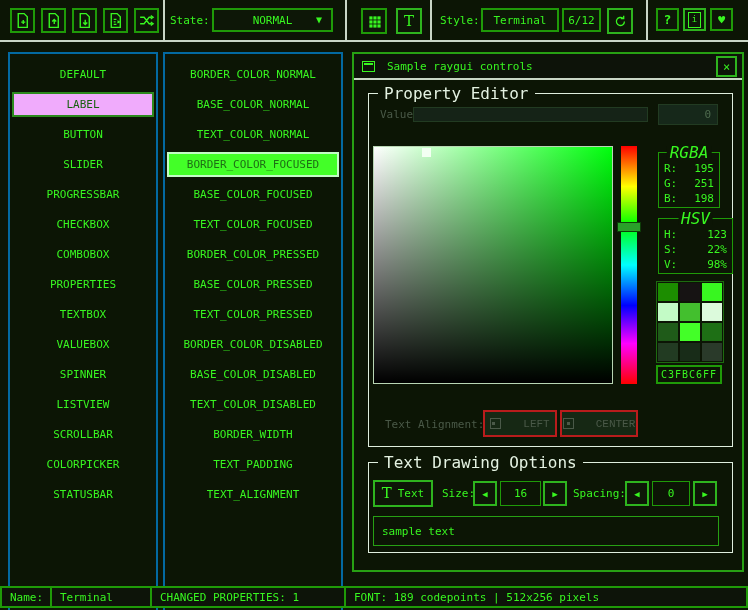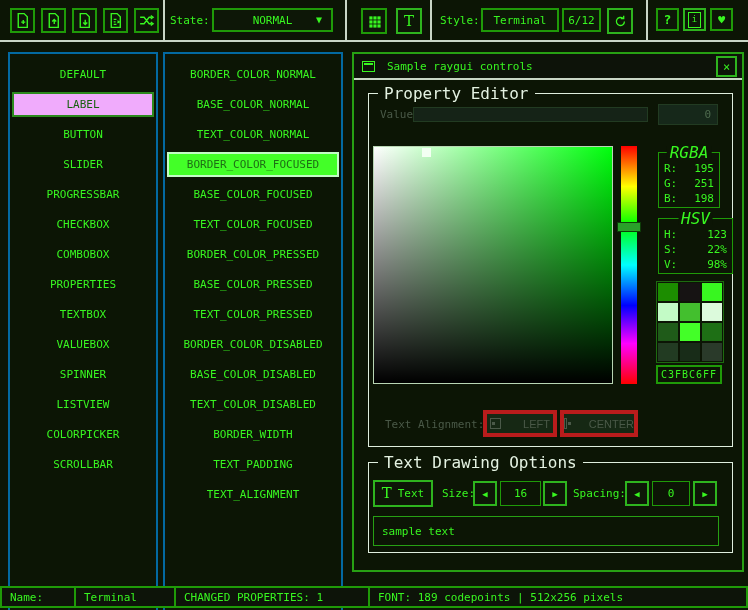--- a/index.html
+++ b/index.html
@@ -54,21 +54,21 @@
   .hue-handle { position:absolute; left:-4px; right:-4px; height:10px; background:#2aa02a; border:1px solid #0e3d08; }
 
   .mini-box { border:1px solid #1f9a08; padding:8px 5px 0 5px; }
   .kv-row { display:flex; justify-content:space-between; font-size:11px; color:#38f620; line-height:15px; }
 
   .swatch-grid { display:grid; grid-template-columns:repeat(3,20px); grid-auto-rows:18px; gap:2px; border:1px solid #1d6b10; padding:1px; }
   .swatch { width:20px; height:18px; }
 
   .hex-box { border:2px solid #1f9a08; color:#38f620; font-size:10px; display:flex; align-items:center; justify-content:center; letter-spacing:1px; }
 
-  .align-btn { display:flex; align-items:center; justify-content:center; gap:22px; background:#162814; border:4px solid #b91c1c; color:#4a5948; font-size:11px; font-family:Liberation Sans, sans-serif; padding:0; }
+  .align-btn { display:flex; align-items:center; justify-content:center; gap:22px; background:#162814; border:2px solid #b91c1c; color:#4a5948; font-size:11px; font-family:Liberation Mono, monospace; padding:0; }
   .ai { width:11px; height:11px; border:1px solid #4a5948; position:relative; }
   .ai i { position:absolute; width:3px; height:3px; background:#4a5948; top:3px; }
   .ai.l i { left:1px; } .ai.c i { left:3px; } .ai.r i { right:1px; }
 
   .gr-btn { background:#0d1707; border:2px solid #2eb41e; color:#38f620; font-size:11px; font-family:inherit; display:flex; align-items:center; justify-content:center; gap:6px; padding:0; cursor:pointer; }
   .spin-btn { font-size:9px; }
   .num-box { background:#0c1505; border:1px solid #1f9a08; color:#38f620; font-size:11px; display:flex; align-items:center; justify-content:center; }
   .textbox { background:#0c1505; border:1px solid #27a013; color:#38f620; font-size:11px; display:flex; align-items:center; padding-left:8px; }
 
   
@@ -174,22 +174,23 @@
       <div class="list-row">BUTTON</div>
       <div class="list-row">SLIDER</div>
       <div class="list-row">PROGRESSBAR</div>
       <div class="list-row">CHECKBOX</div>
       <div class="list-row">COMBOBOX</div>
       <div class="list-row">PROPERTIES</div>
       <div class="list-row">TEXTBOX</div>
       <div class="list-row">VALUEBOX</div>
       <div class="list-row">SPINNER</div>
       <div class="list-row">LISTVIEW</div>
+      <div class="list-row">SCROLLBAR</div>
       <div class="list-row">COLORPICKER</div>
-      <div class="list-row">SCROLLBAR</div>
+      <div class="list-row">STATUSBAR</div>
     </div>
 
   <div class="listbox mid">
       <div class="list-row">BORDER_COLOR_NORMAL</div>
       <div class="list-row">BASE_COLOR_NORMAL</div>
       <div class="list-row">TEXT_COLOR_NORMAL</div>
       <div class="list-row selected">BORDER_COLOR_FOCUSED</div>
       <div class="list-row">BASE_COLOR_FOCUSED</div>
       <div class="list-row">TEXT_COLOR_FOCUSED</div>
       <div class="list-row">BORDER_COLOR_PRESSED</div>
@@ -311,19 +312,19 @@
       </button>
     <div class="abs num-box" style="left:298px;top:427px;width:38px;height:25px">0</div>
     <button class="abs gr-btn spin-btn" style="left:339px;top:427px;width:24px;height:25px">
         <span>▶</span>
       </button>
 
     <div class="abs textbox" style="left:19px;top:462px;width:346px;height:30px">sample text</div>
   </div>
 
   <div class="statusbar">
-    <div class="sb-cell" style="width:74px">Name:</div>
+    <div class="sb-cell" style="width:50px">Name:</div>
     <div class="sb-cell" style="width:100px">Terminal</div>
     <div class="sb-cell" style="width:194px">CHANGED PROPERTIES: 1</div>
     <div class="sb-cell">FONT: 189 codepoints | 512x256 pixels</div>
   </div>
 
 </div>
 
 </body></html>

